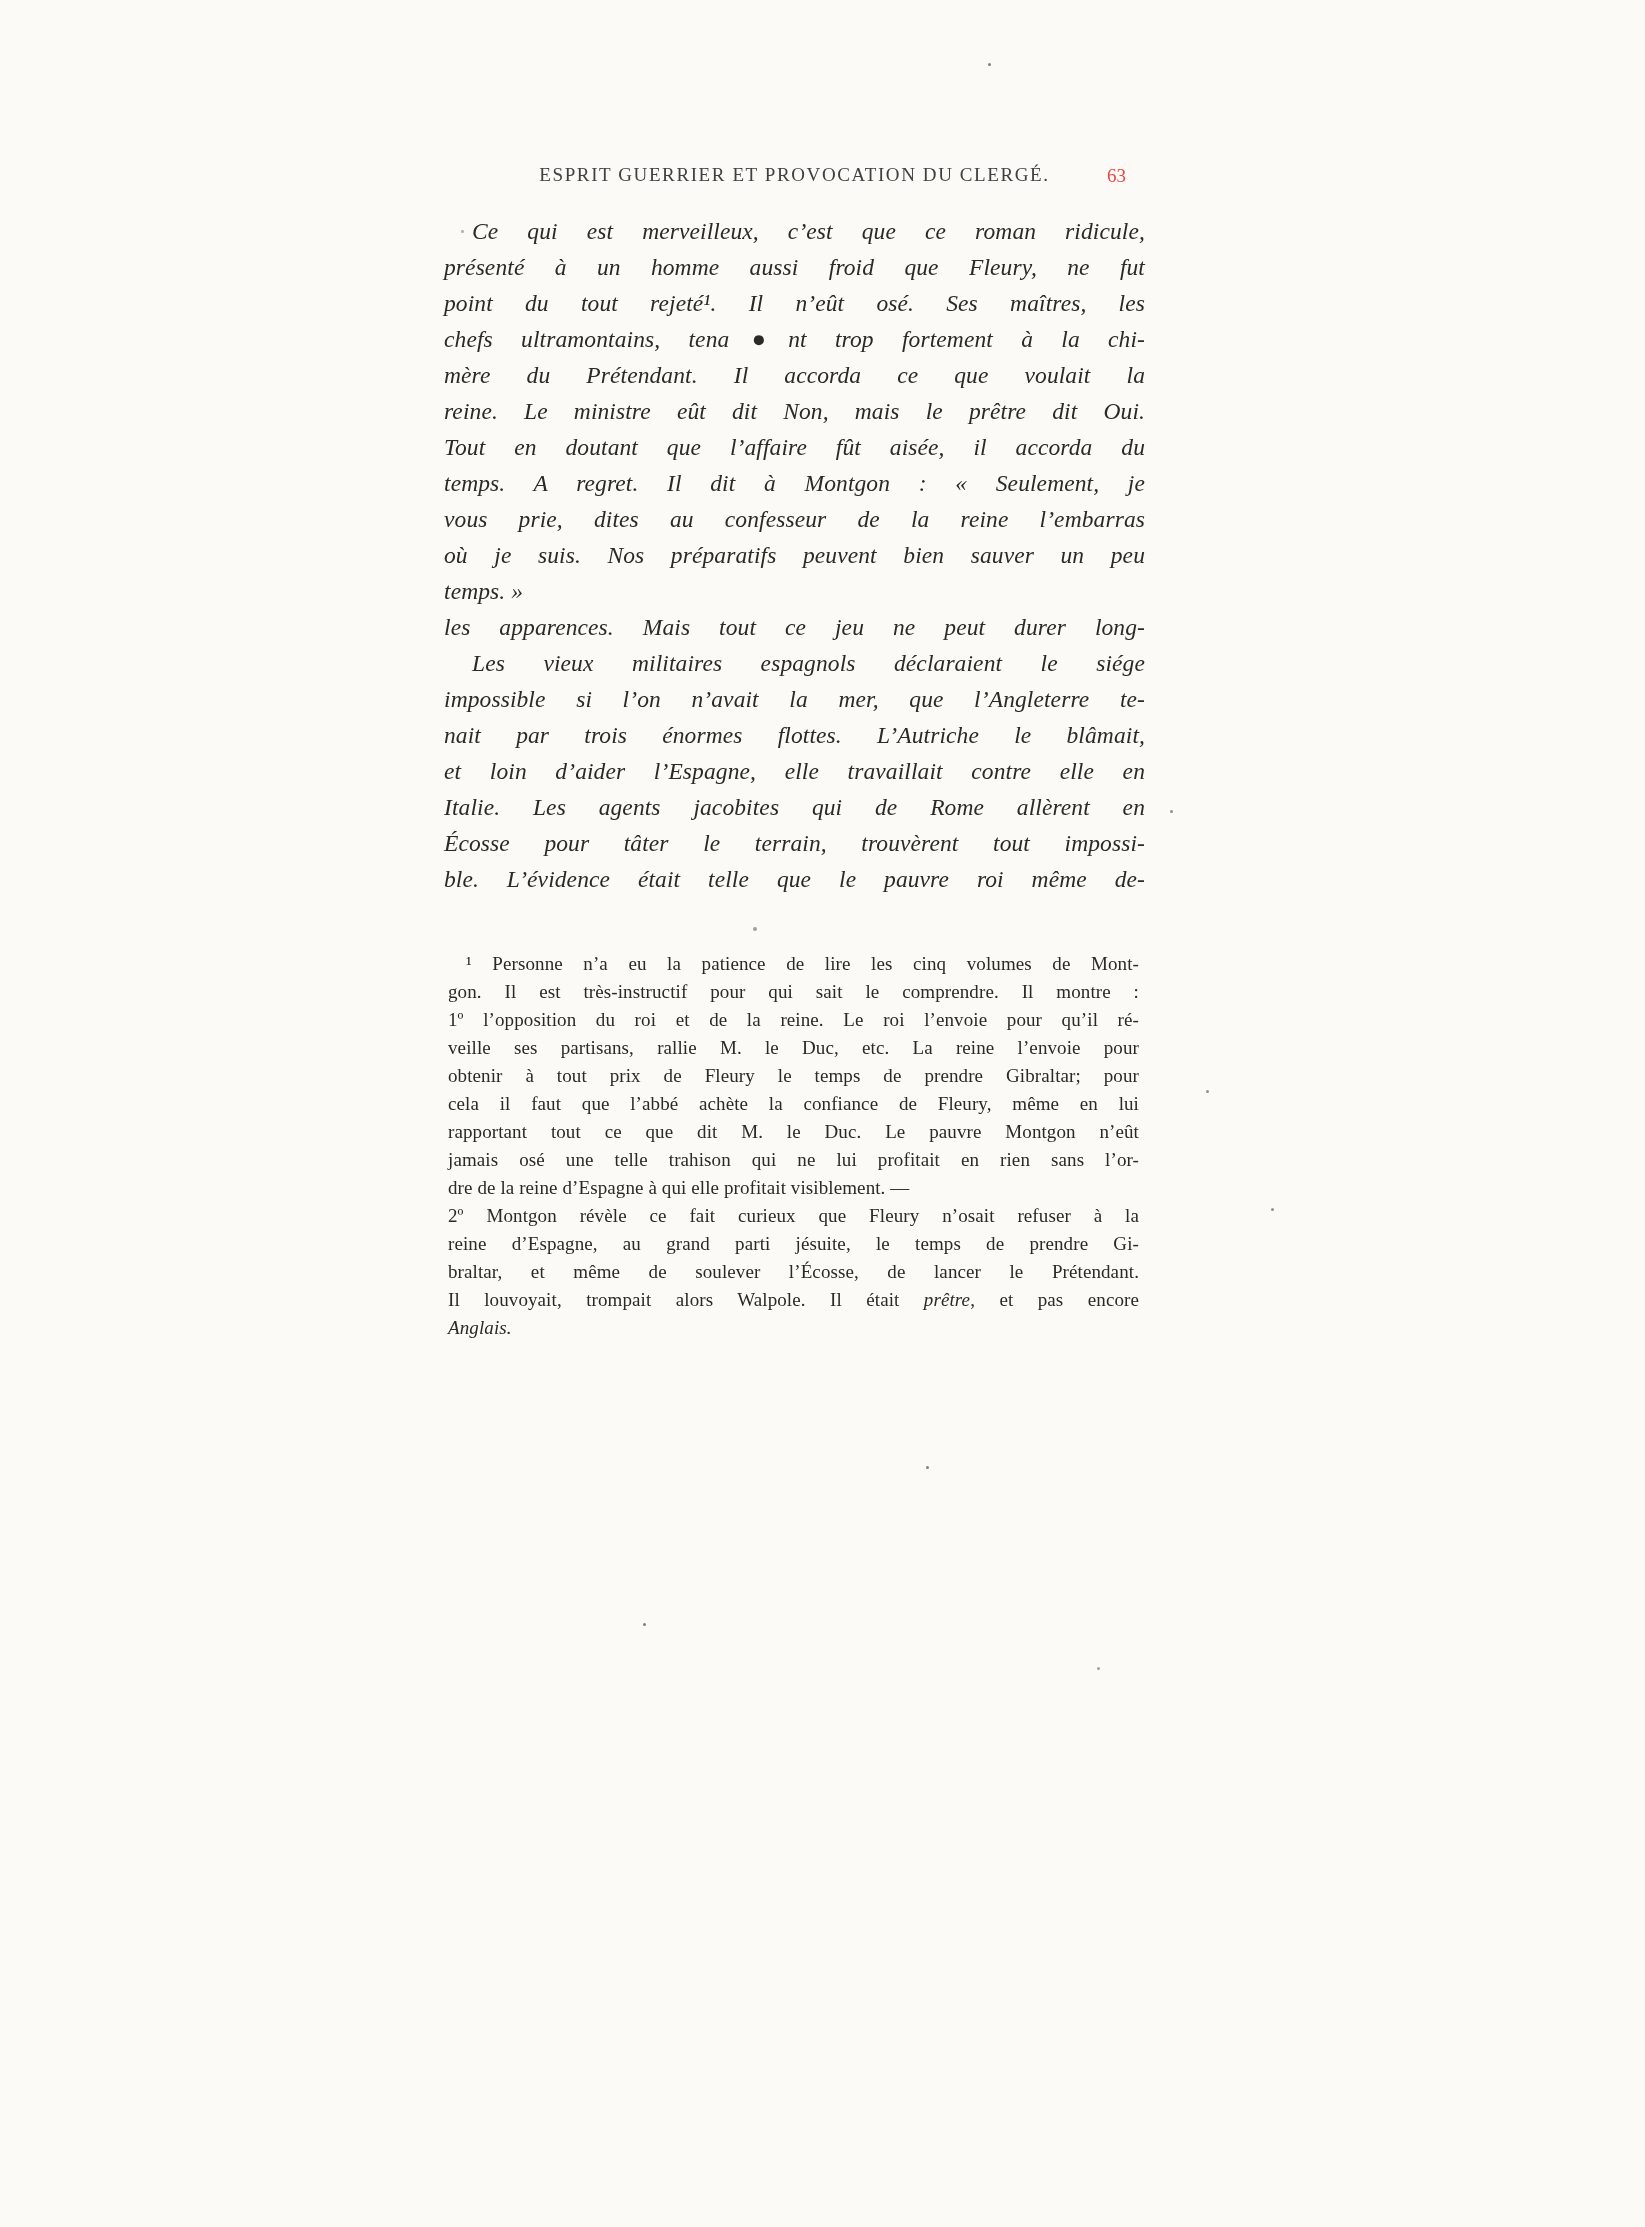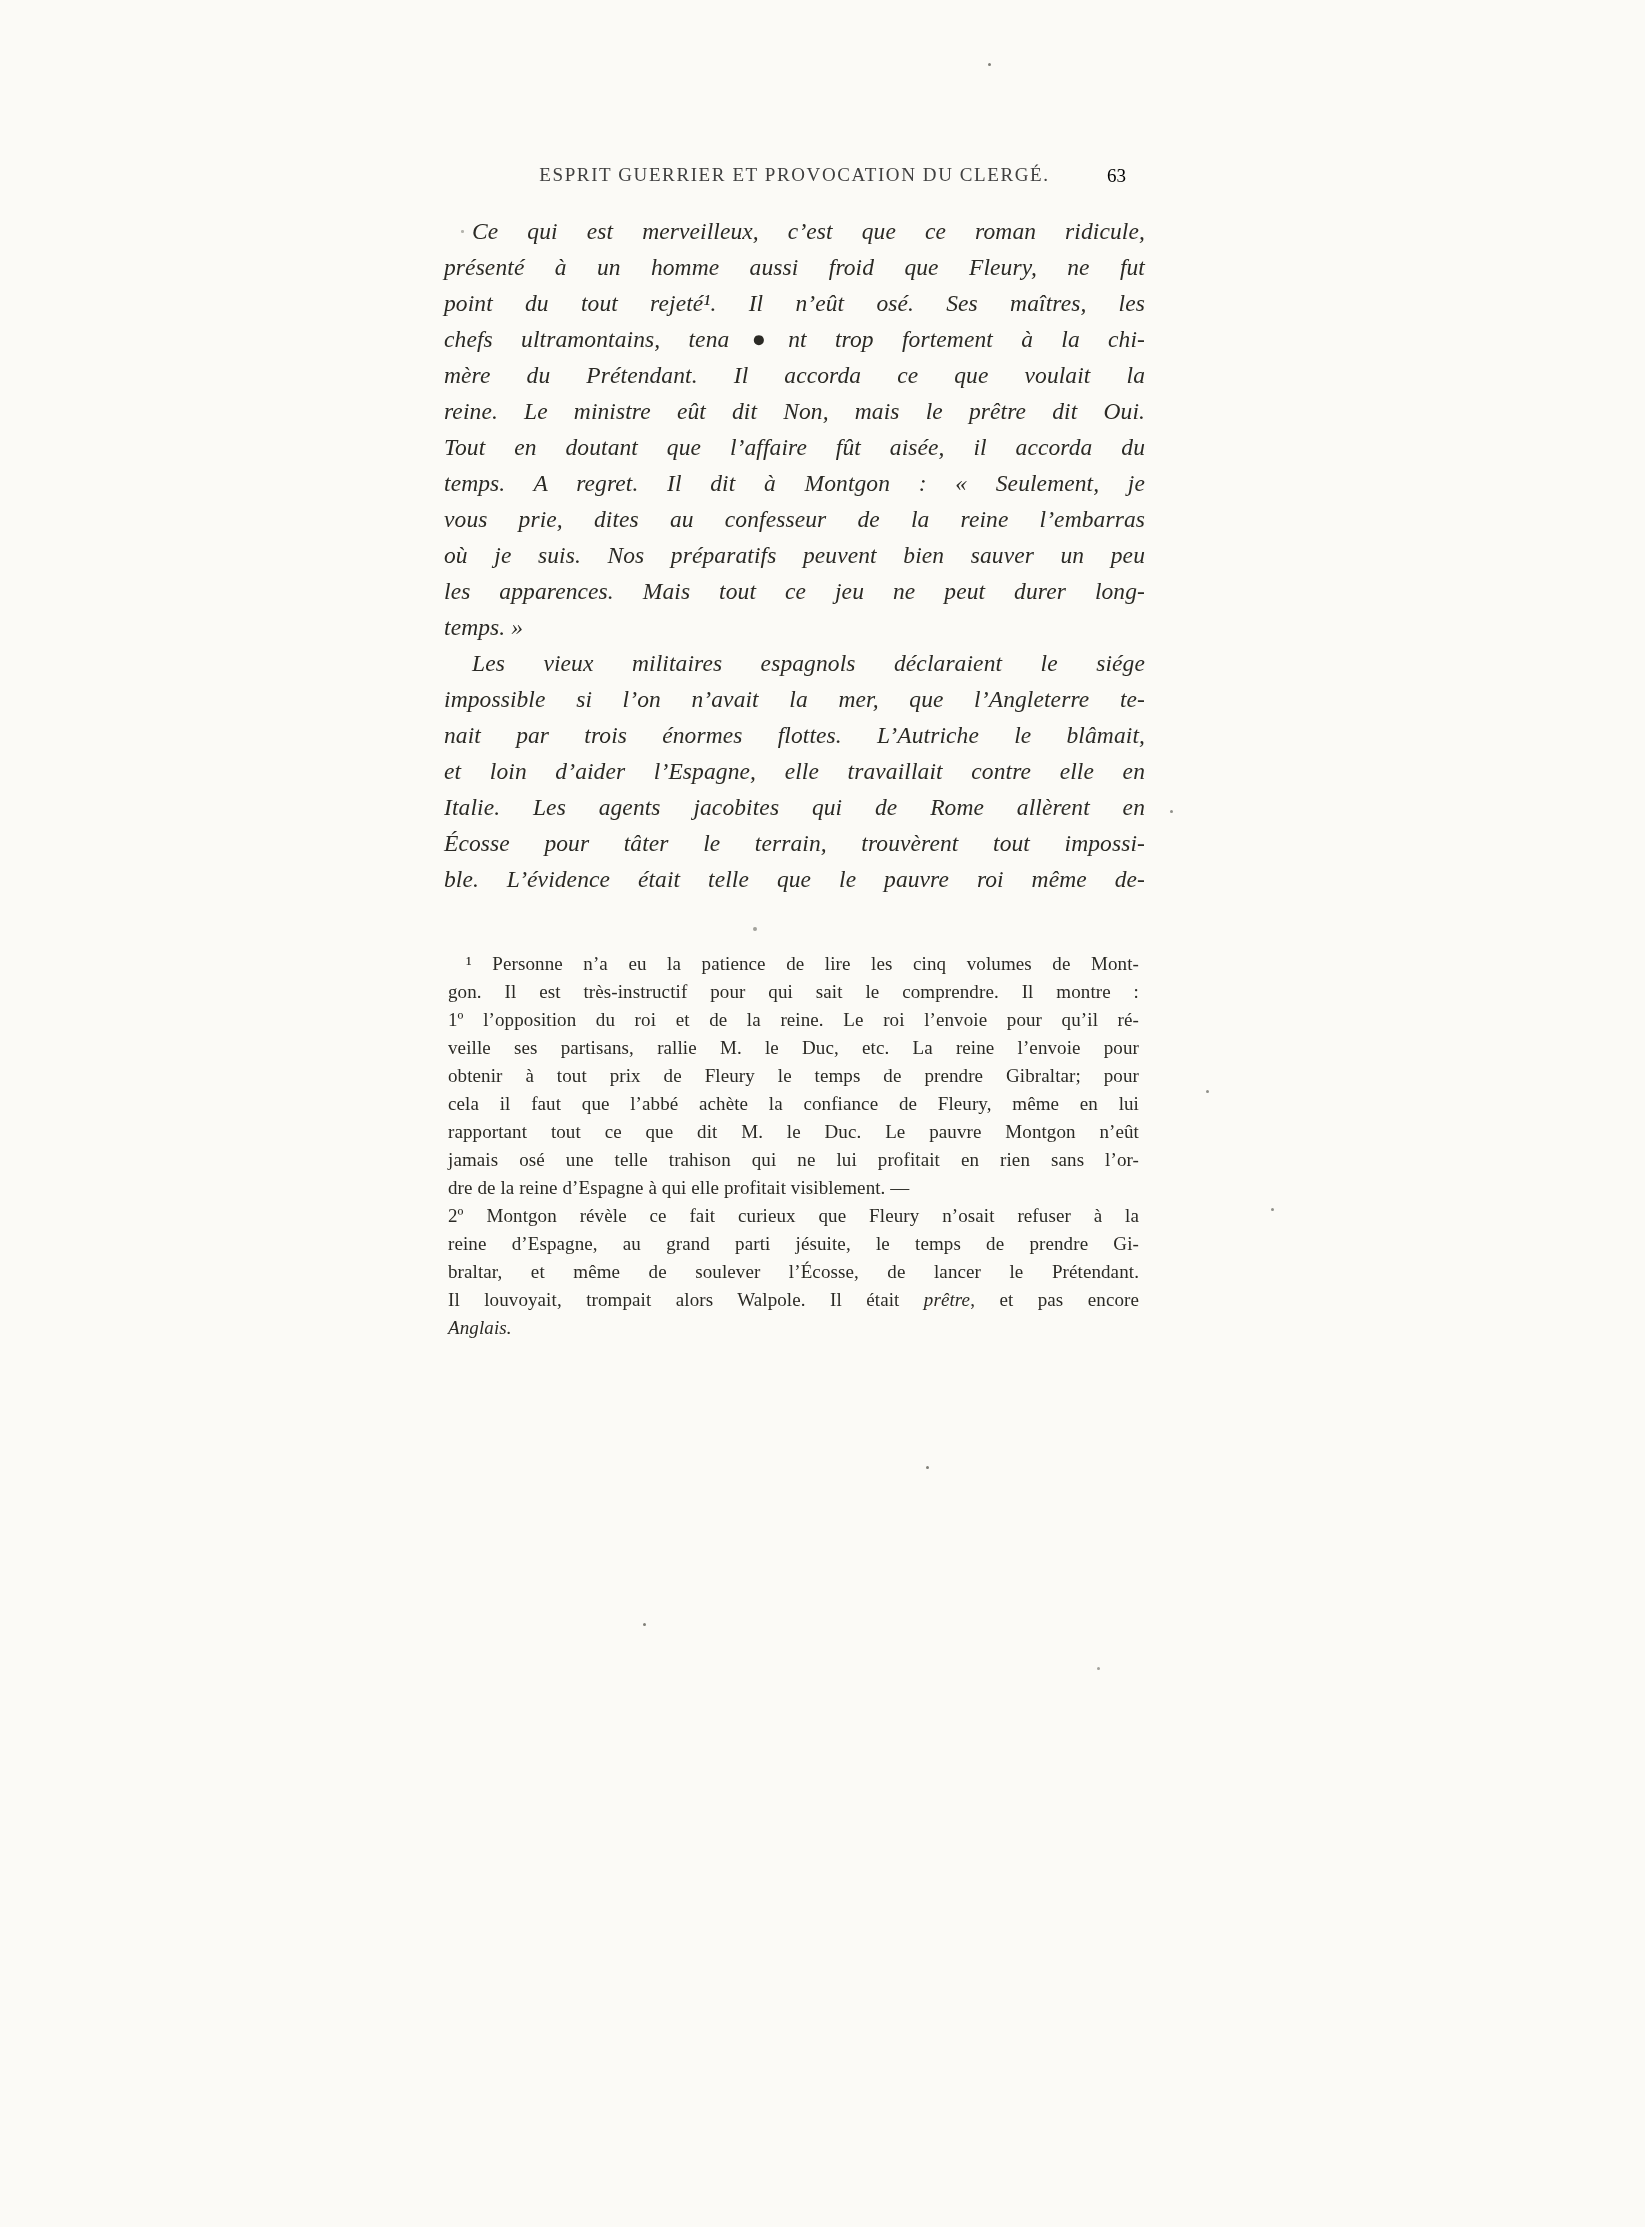--- a/index.html
+++ b/index.html
@@ -33,21 +33,21 @@
     font-size: 19px;
     letter-spacing: 1.6px;
     color: #404040;
     white-space: nowrap;
   }
   .page-number {
     position: absolute;
     right: 19px;
     top: 0.6px;
     font-size: 19px;
-    color: #000000;
+    color: #ef4444;
   }
   .body-text {
     position: absolute;
     left: 444px;
     top: 213px;
     width: 701px;
   }
   .body-line {
     font-size: 23.5px;
     line-height: 36px;
@@ -105,22 +105,22 @@
       <div class="body-line indent">Ce qui est merveilleux, c’est que ce roman ridicule,</div>
       <div class="body-line">présenté à un homme aussi froid que Fleury, ne fut</div>
       <div class="body-line">point du tout rejeté¹. Il n’eût osé. Ses maîtres, les</div>
       <div class="body-line">chefs ultramontains, tena●nt trop fortement à la chi-</div>
       <div class="body-line">mère du Prétendant. Il accorda ce que voulait la</div>
       <div class="body-line">reine. Le ministre eût dit Non, mais le prêtre dit Oui.</div>
       <div class="body-line">Tout en doutant que l’affaire fût aisée, il accorda du</div>
       <div class="body-line">temps. A regret. Il dit à Montgon : « Seulement, je</div>
       <div class="body-line">vous prie, dites au confesseur de la reine l’embarras</div>
       <div class="body-line">où je suis. Nos préparatifs peuvent bien sauver un peu</div>
+      <div class="body-line no-justify">temps. »</div>
       <div class="body-line">les apparences. Mais tout ce jeu ne peut durer long-</div>
-      <div class="body-line no-justify">temps. »</div>
       <div class="body-line indent">Les vieux militaires espagnols déclaraient le siége</div>
       <div class="body-line">impossible si l’on n’avait la mer, que l’Angleterre te-</div>
       <div class="body-line">nait par trois énormes flottes. L’Autriche le blâmait,</div>
       <div class="body-line">et loin d’aider l’Espagne, elle travaillait contre elle en</div>
       <div class="body-line">Italie. Les agents jacobites qui de Rome allèrent en</div>
       <div class="body-line">Écosse pour tâter le terrain, trouvèrent tout impossi-</div>
       <div class="body-line">ble. L’évidence était telle que le pauvre roi même de-</div>
     </div>
 
   <div class="footnote" id="footnote">

